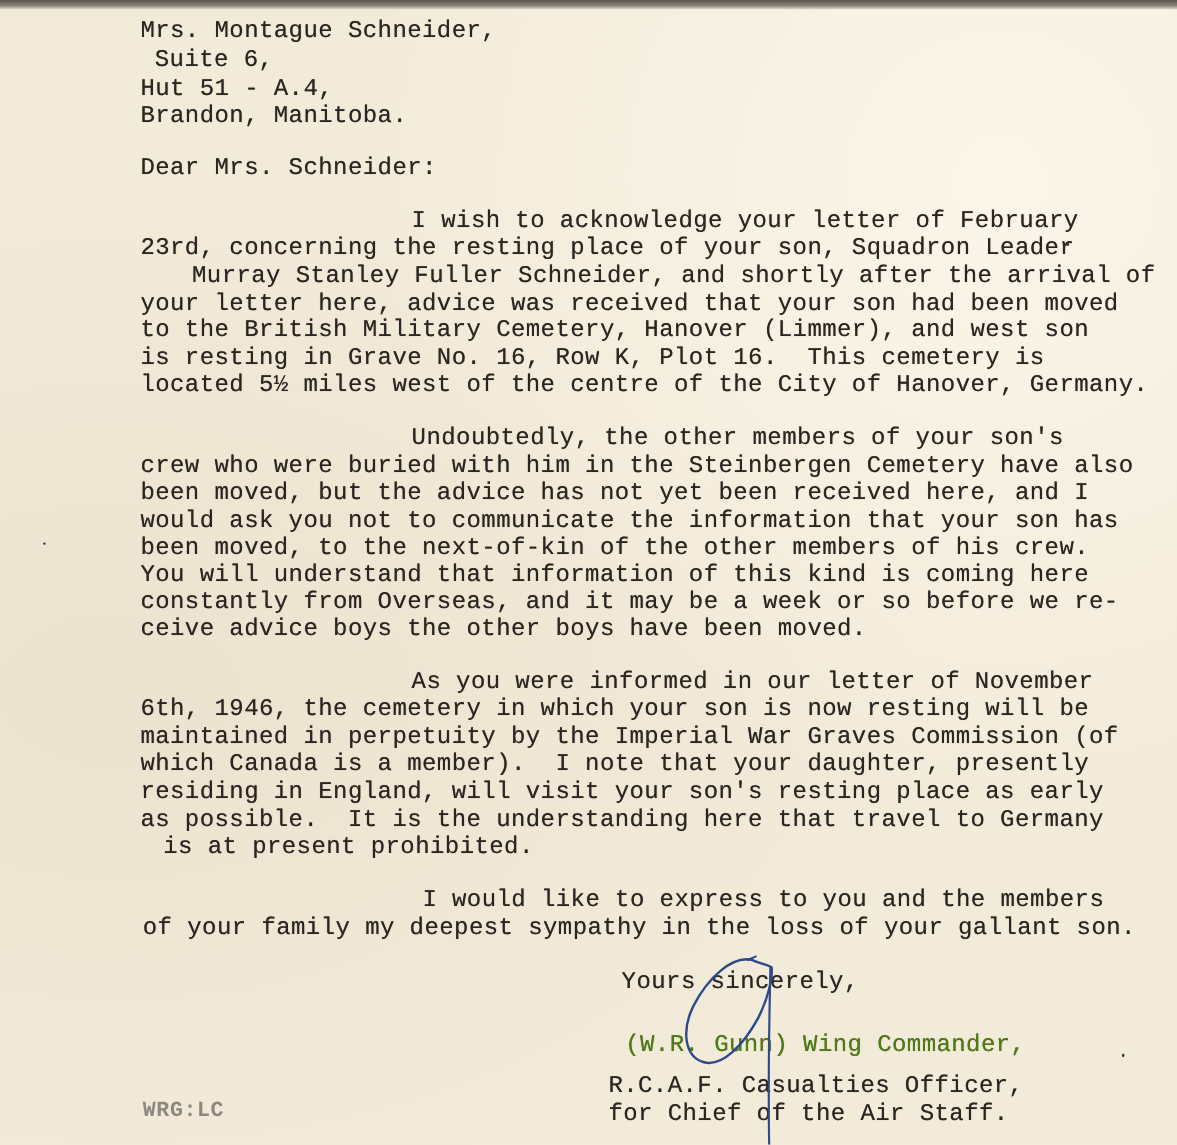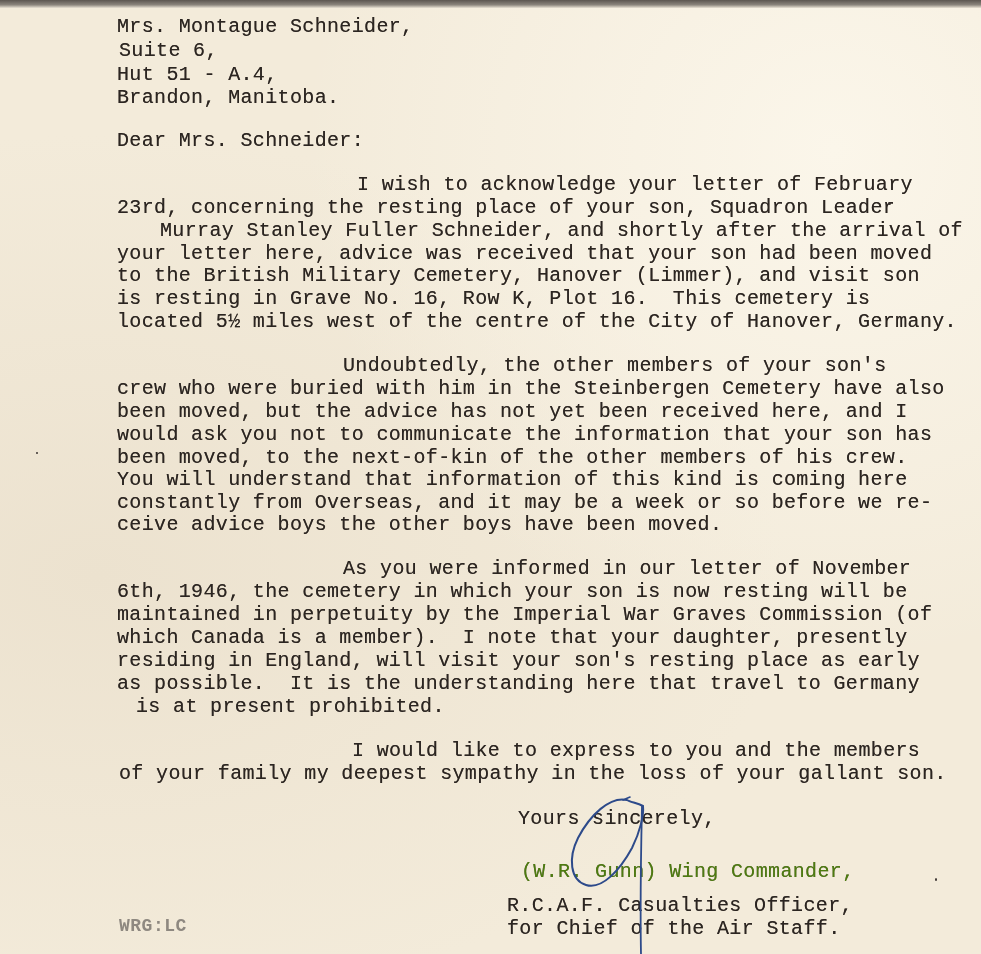--- a/index.html
+++ b/index.html
@@ -35,33 +35,33 @@
   .speck { position: absolute; width: 3px; height: 3px; border-radius: 50%; background: #3a3330; }
 </style>
 </head>
 <body>
 
 <div class="topbar"></div>
 <div class="paper"></div>
 
 <div>
   <div class="line" style="left:117px;top:16px;">Mrs. Montague Schneider,</div>
-  <div class="line" style="left:119px;top:40px;">Suite 6,</div>
+  <div class="line" style="left:129px;top:40px;">Suite 6,</div>
   <div class="line" style="left:117px;top:64px;">Hut 51 - A.4,</div>
   <div class="line" style="left:117px;top:87px;">Brandon, Manitoba.</div>
 </div>
 
 <div class="line" style="left:117px;top:130px;">Dear Mrs. Schneider:</div>
 
 <div>
-  <div class="line" style="left:357px;top:174px;">I wish to acknowledge your letter of February</div>
+  <div class="line" style="left:343px;top:174px;">I wish to acknowledge your letter of February</div>
   <div class="line" style="left:117px;top:197px;">23rd, concerning the resting place of your son, Squadron Leader</div>
   <div class="line" style="left:117px;top:220px;padding-left:43px;">Murray Stanley Fuller Schneider, and shortly after the arrival of</div>
   <div class="line" style="left:117px;top:243px;">your letter here, advice was received that your son had been moved</div>
-  <div class="line" style="left:117px;top:265px;">to the British Military Cemetery, Hanover (Limmer), and visit son</div>
+  <div class="line" style="left:117px;top:265px;">to the British Military Cemetery, Hanover (Limmer), and west son</div>
   <div class="line" style="left:117px;top:288px;">is resting in Grave No. 16, Row K, Plot 16.  This cemetery is</div>
   <div class="line" style="left:117px;top:311px;">located 5½ miles west of the centre of the City of Hanover, Germany.</div>
 </div>
 
 <div>
   <div class="line" style="left:343px;top:355px;">Undoubtedly, the other members of your son's</div>
   <div class="line" style="left:117px;top:378px;">crew who were buried with him in the Steinbergen Cemetery have also</div>
   <div class="line" style="left:117px;top:401px;">been moved, but the advice has not yet been received here, and I</div>
   <div class="line" style="left:117px;top:424px;">would ask you not to communicate the information that your son has</div>
   <div class="line" style="left:117px;top:447px;">been moved, to the next-of-kin of the other members of his crew.</div>

